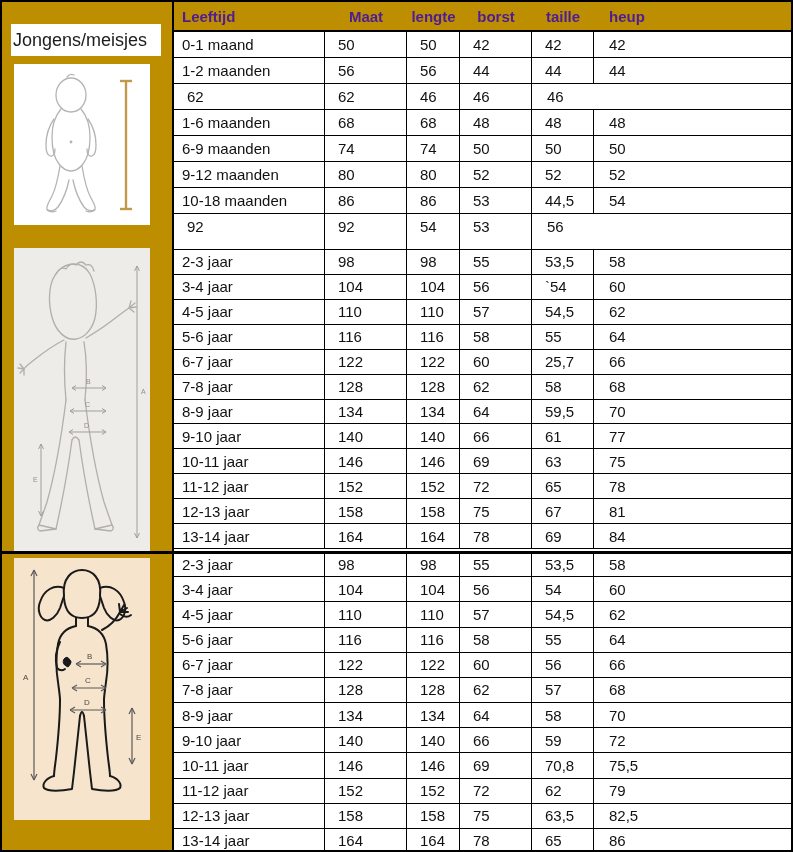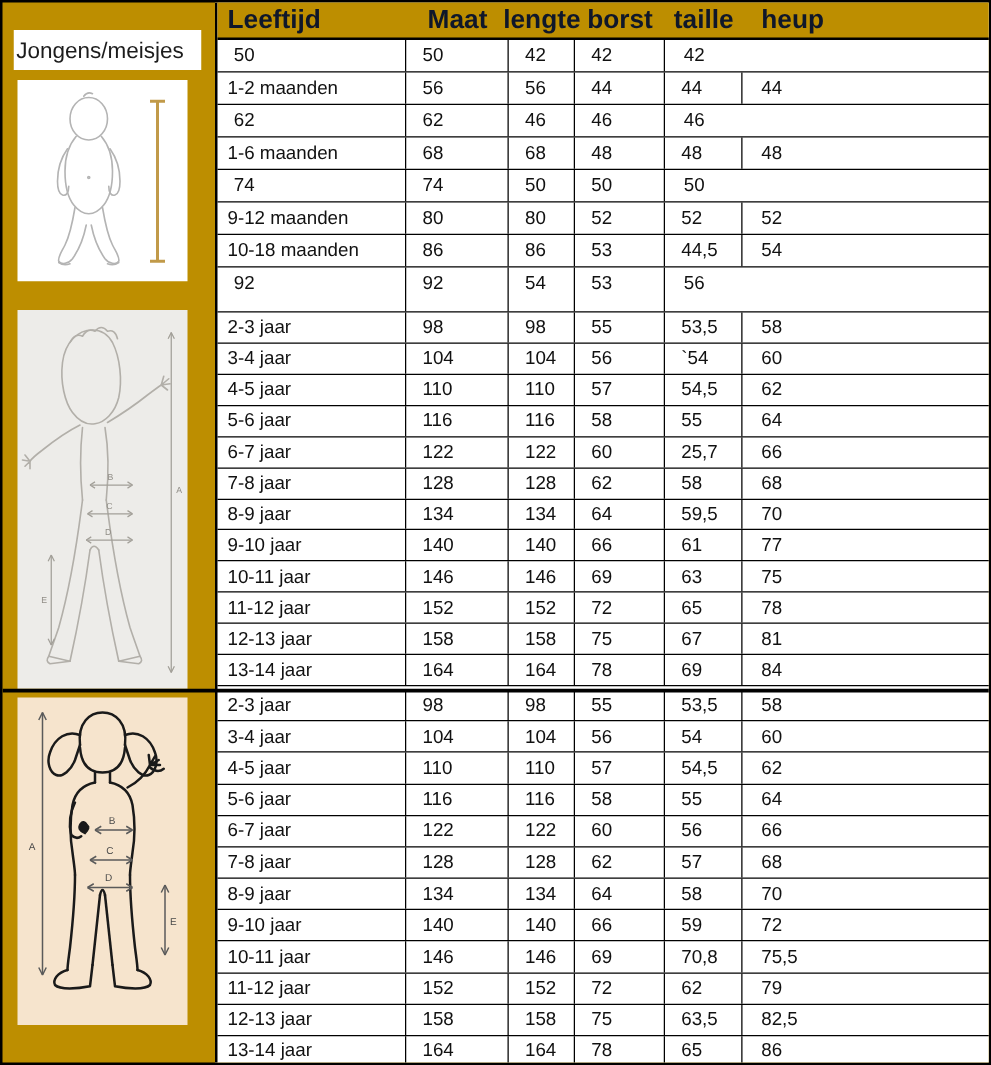--- a/index.html
+++ b/index.html
@@ -16,21 +16,21 @@
   .img-box svg{display:block;width:100%;height:100%;}
   .baby-box{top:62px;height:161px;background:#ffffff;}
   .boy-box{top:246px;height:303px;background:var(--boybg);}
   .girl-box{top:556px;height:262px;background:var(--girlbg);}
   .separator{position:absolute;left:0;top:549px;width:793px;height:3px;background:var(--line);z-index:10;}
   
   .table{position:absolute;left:170px;top:0;width:623px;height:852px;box-sizing:border-box;
     border-left:2px solid var(--line);background:#ffffff;display:flex;flex-direction:column;}
   .grid-row{display:grid;grid-template-columns:151px 82px 53px 72px 62px 1fr;box-sizing:border-box;}
   .hrow{flex:0 0 30px;background:var(--gold);border-bottom:2px solid var(--line);align-items:center;}
-  .hcell{font-weight:bold;font-size:21px;display:flex;align-items:center;justify-content:center;color:#0f172a;}
+  .hcell{font-weight:bold;font-size:15px;display:flex;align-items:center;justify-content:center;color:#4c1d95;}
   .hcell.c0{justify-content:flex-start;padding-left:8px;}
   .hcell.c5{justify-content:flex-start;padding-left:15px;}
   .section{display:flex;flex-direction:column;}
   .sec-babies{flex:0 0 218px;}
   .sec-boys{flex:0 0 299px;}
   .sec-girls{flex:1 1 auto;}
   .row{border-bottom:1.5px solid var(--line);align-items:stretch;}
   .sec-babies .row{flex:0 0 26px;}
   .sec-babies .row.tall{flex:0 0 36px;}
   .sec-boys .row,.sec-girls .row{flex:1 1 auto;}
@@ -160,20 +160,21 @@
     <div class="grid-row hrow">
       <div class="hcell c0">Leeftijd</div>
       <div class="hcell c1">Maat</div>
       <div class="hcell c2">lengte</div>
       <div class="hcell c3">borst</div>
       <div class="hcell c4">taille</div>
       <div class="hcell c5">heup</div>
     </div>
     <div class="section sec-babies">
         <div class="grid-row row">
+          <div class="cell c0">0-1 maand</div>
           <div class="cell c1 num">50</div>
           <div class="cell c2 num">50</div>
           <div class="cell c3 num">42</div>
           <div class="cell c4 num">42</div>
           <div class="cell c5">42</div>
         </div>
         <div class="grid-row row">
           <div class="cell c0">1-2 maanden</div>
           <div class="cell c1 num">56</div>
           <div class="cell c2 num">56</div>
@@ -190,20 +191,21 @@
         </div>
         <div class="grid-row row">
           <div class="cell c0">1-6 maanden</div>
           <div class="cell c1 num">68</div>
           <div class="cell c2 num">68</div>
           <div class="cell c3 num">48</div>
           <div class="cell c4 num">48</div>
           <div class="cell c5">48</div>
         </div>
         <div class="grid-row row">
+          <div class="cell c0">6-9 maanden</div>
           <div class="cell c1 num">74</div>
           <div class="cell c2 num">74</div>
           <div class="cell c3 num">50</div>
           <div class="cell c4 num">50</div>
           <div class="cell c5">50</div>
         </div>
         <div class="grid-row row">
           <div class="cell c0">9-12 maanden</div>
           <div class="cell c1 num">80</div>
           <div class="cell c2 num">80</div>

